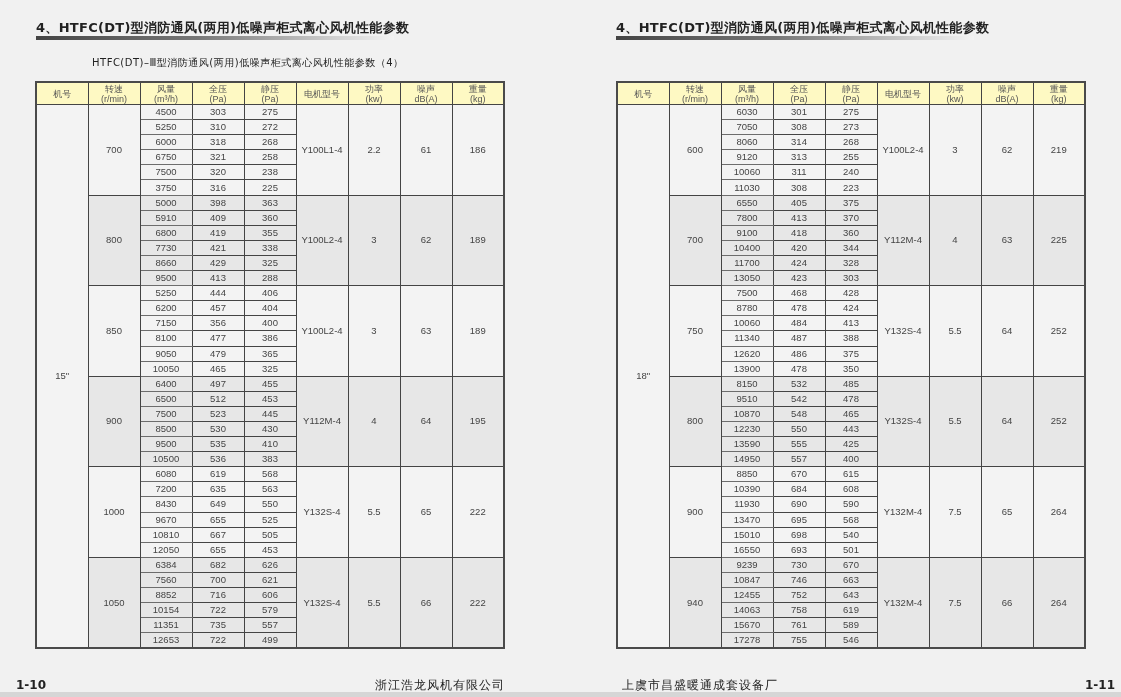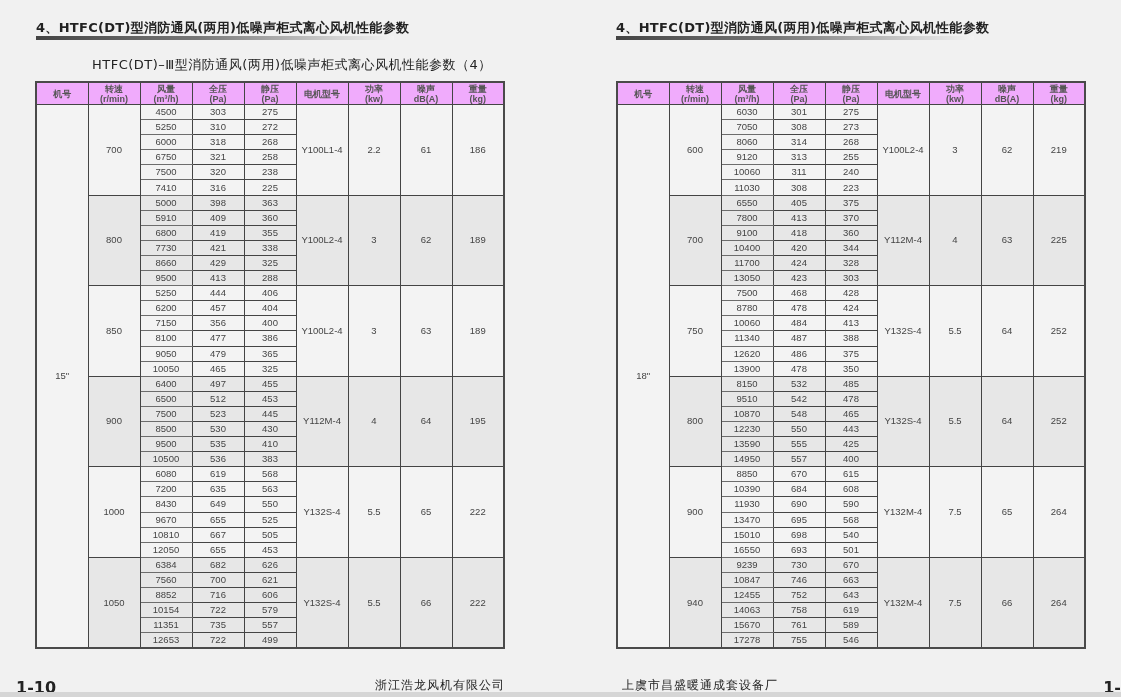--- a/index.html
+++ b/index.html
@@ -2,57 +2,57 @@
 <html><head>
 <meta charset="utf-8">
 <style>
   html, body { margin:0; padding:0; }
   body {
     width:1121px; height:697px; overflow:hidden; position:relative;
     background:#f1f1f1;
     font-family:"DejaVu Sans", "Liberation Sans", sans-serif;
     color:#333;
   }
-  .page { position:absolute; top:0; height:697px; }
+  .page { position:absolute; top:0; height:697px;padding-left:36px; }
   .page.left { left:0; width:560px; }
   .page.right { left:560px; width:561px; }
   .section-title {
     position:absolute; top:19px;
     font-size:13px; font-weight:bold; color:#222; letter-spacing:0.3px;
     white-space:nowrap;
   }
   .section-bar {
     position:absolute; top:36px; height:4px;
     background:linear-gradient(to right, #444 0%, #777 45%, #c8c8c8 80%, #f4f4f4 100%);
   }
   .table-title {
-    position:absolute; top:56px; font-size:13px; color:#222; letter-spacing:0.5px;
+    position:absolute; top:56px; font-size:10px; color:#222; letter-spacing:0.5px;
     white-space:nowrap;
   }
   table.perf {
     position:absolute; top:81px;
     border-collapse:collapse;
     border:2px solid #4a4a4a;
     font-family:"Liberation Sans", "DejaVu Sans", sans-serif;
     font-size:9.5px; color:#444;
     table-layout:fixed;
   }
   table.perf th, table.perf td {
     border:1px solid #444; text-align:center; padding:0; vertical-align:middle;
   }
   table.perf th {
-    height:21px; font-weight:bold; font-size:9px; line-height:10px; color:#555;
-    background:#f0abfc;
+    height:21px; font-weight:normal; font-size:9px; line-height:10px; color:#555;
+    background:#fef9c3;
   }
   table.perf td { height:14.1px; line-height:14px; }
   table.perf tr.g-light td { background:#f3f3f3; }
   table.perf tr.g-dark td { background:#e7e7e7; }
   table.perf td.model-cell { background:#f3f3f3 !important; }
   table.perf td.flow-cell { border-bottom-color:#6d6d6d; }
-  .footer-page { position:absolute; top:678px; font-size:16px; font-weight:bold; color:#222;text-align:right; }
+  .footer-page { position:absolute; top:678px; font-size:12px; font-weight:bold; color:#222;text-align:right; }
   .footer-company { position:absolute; top:677px; font-size:12px; color:#222; letter-spacing:1px; white-space:nowrap;text-align:right; }
   .bottom-strip { position:absolute; left:0; top:692px; width:1121px; height:5px; background:#d6d6d6; }
 </style>
 </head>
 <body>
 
 <div class="page left">
   <div class="section-title" style="left:36px;">4、HTFC(DT)型消防通风(两用)低噪声柜式离心风机性能参数</div>
   <div class="section-bar" style="left:36px; width:358px;"></div>
   <div class="table-title" style="left:92px;">HTFC(DT)–Ⅲ型消防通风(两用)低噪声柜式离心风机性能参数（4）</div>
@@ -107,21 +107,21 @@
           <td class="flow-cell">6750</td>
           <td>321</td>
           <td>258</td>
         </tr>
         <tr class="g-light">
           <td class="flow-cell">7500</td>
           <td>320</td>
           <td>238</td>
         </tr>
         <tr class="g-light">
-          <td class="flow-cell">7410</td>
+          <td class="flow-cell">3750</td>
           <td>316</td>
           <td>225</td>
         </tr>
         <tr class="g-dark">
           <td rowspan="6">800</td>
           <td class="flow-cell">5000</td>
           <td>398</td>
           <td>363</td>
           <td rowspan="6">Y100L2-4</td>
           <td rowspan="6">3</td>

